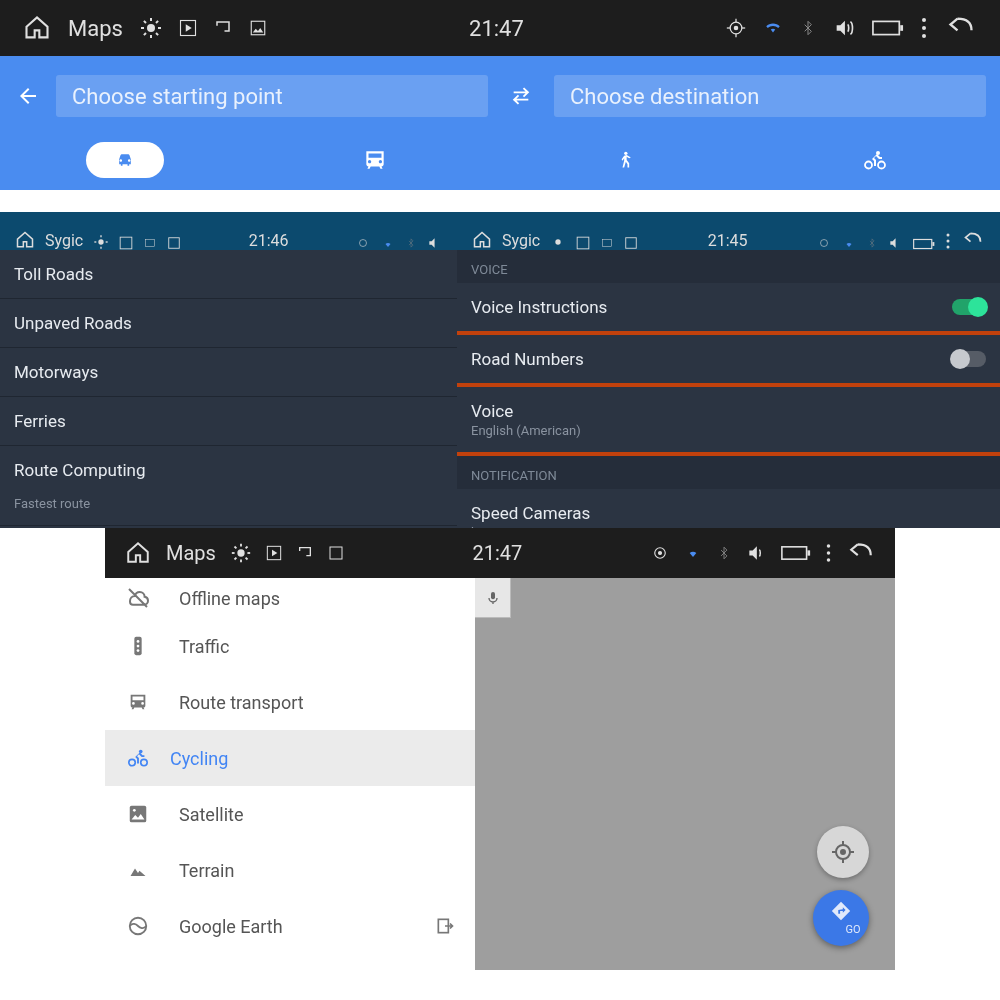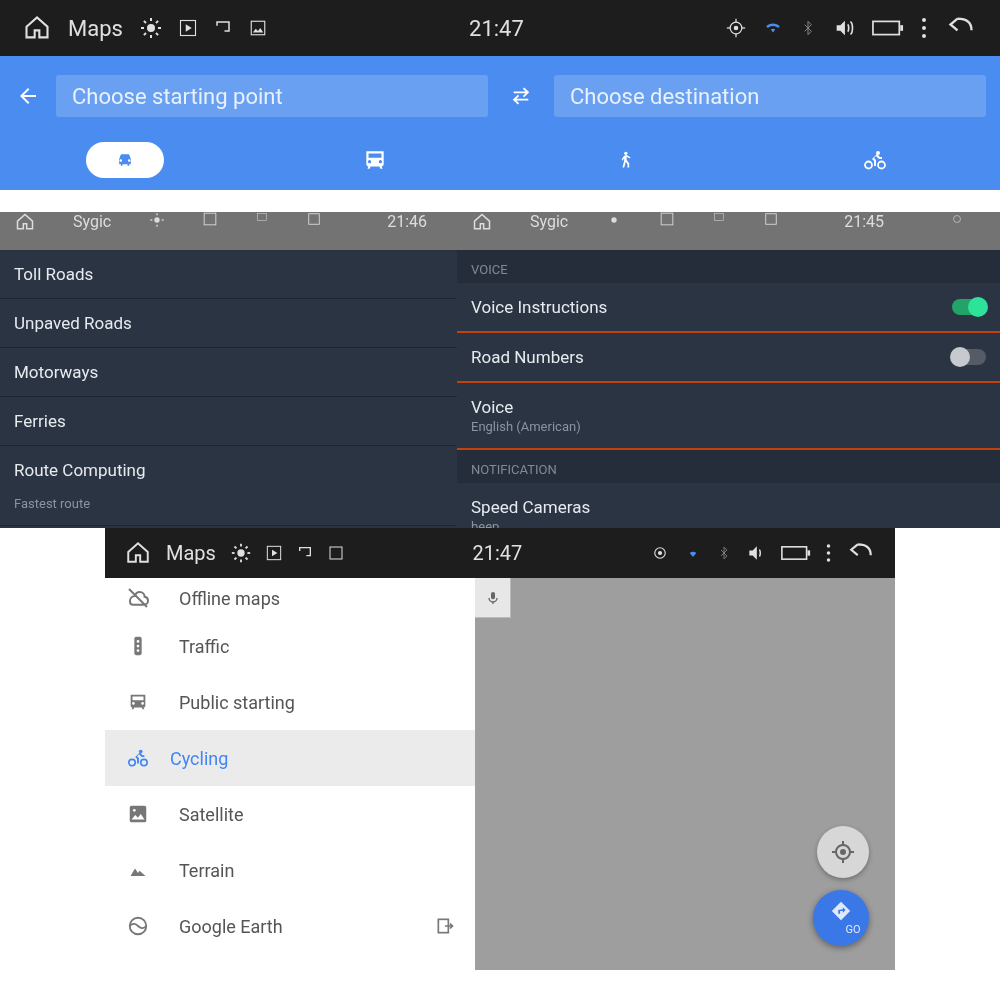--- a/index.html
+++ b/index.html
@@ -14,30 +14,30 @@
   .p1-inputs { display: flex; align-items: center; padding: 19px 14px; gap: 14px; }
   .p1-back { color: #fff; }
   .p1-field { flex: 1; background: rgba(255,255,255,0.18); border-radius: 3px; height: 42px; display: flex; align-items: center; padding: 0 16px; color: rgba(255,255,255,0.85); font-size: 22px; }
   .p1-swap { color: #fff; padding: 0 6px; }
   .p1-tabs { display: flex; padding: 6px 0 12px; }
   .p1-tab { flex: 1; display: flex; justify-content: center; align-items: center; }
   .p1-pill { background: #fff; border-radius: 22px; padding: 8px 26px; display: flex; align-items: center; justify-content: center; }
 
   
   .p2 { position: absolute; left: 0; top: 212px; width: 457px; height: 316px; background: #2b3442; color: #e7ebf0; }
-  .smallbar { height: 38px; background: #737373; display: flex; align-items: flex-start; color: #ddd; font-size: 16px; padding: 0 10px; gap: 28px; }
+  .smallbar { height: 38px; background: #0c4a6e; display: flex; align-items: flex-end; color: #ddd; font-size: 16px; padding: 0 10px; }
   .smallbar .gap { flex: 1; }
   .smallbar .ic { margin: 0 5px; display: inline-flex; align-items: center; }
   .p2-row { border-bottom: 1px solid #1f2631; padding: 14px 14px; font-size: 17px; }
   .p2-row .sub { font-size: 13px; color: #8a93a0; margin-top: 16px; }
 
   
   .p3 { position: absolute; left: 457px; top: 212px; width: 543px; height: 316px; background: #2b3442; color: #e7ebf0; }
   .p3-sect { font-size: 13px; color: #7f8a98; padding: 12px 14px 6px; background: #252d3a; }
-  .p3-row { border-bottom: 2px solid #c2410c; padding: 14px 14px; font-size: 17px; display: flex; align-items: center; }
+  .p3-row { border-bottom: 4px solid #c2410c; padding: 14px 14px; font-size: 17px; display: flex; align-items: center; }
   .p3-row .txtblock { flex: 1; }
   .p3-row .sub { font-size: 13px; color: #8a93a0; margin-top: 2px; }
   .toggle { width: 34px; height: 16px; border-radius: 8px; position: relative; }
   .toggle.on { background: #21a36a; }
   .toggle.on::after { content: ""; position: absolute; right: -2px; top: -2px; width: 20px; height: 20px; border-radius: 50%; background: #2de39a; }
   .toggle.off { background: #565c66; }
   .toggle.off::after { content: ""; position: absolute; left: -2px; top: -2px; width: 20px; height: 20px; border-radius: 50%; background: #c6c9ce; }
 
   
   .p4 { position: absolute; left: 105px; top: 528px; width: 790px; height: 442px; background: #737373; display: flex; box-shadow: none; }
@@ -481,21 +481,21 @@
             </svg>
           </span>
         <span>Traffic</span>
       </div>
       <div class="p4-item">
         <span class="p4-ic">
             <svg width="22" height="24" viewBox="0 0 24 24">
               <path d="M4 4h16v12c0 1.1-.9 2-2 2l1 2h-2l-1-2H8l-1 2H5l1-2c-1.1 0-2-.9-2-2zm2 2v4h12V6zm1 9a1.5 1.5 0 100-3 1.5 1.5 0 000 3zm10 0a1.5 1.5 0 100-3 1.5 1.5 0 000 3z"></path>
             </svg>
           </span>
-        <span>Public starting</span>
+        <span>Route transport</span>
       </div>
       <div class="p4-item sel">
         <span class="p4-ic">
             <svg width="26" height="22" viewBox="0 0 24 24">
               <circle cx="5.5" cy="17" r="3.5" fill="none" stroke="#4285f4" stroke-width="1.8"></circle>
               <circle cx="18.5" cy="17" r="3.5" fill="none" stroke="#4285f4" stroke-width="1.8"></circle>
               <circle cx="15" cy="5" r="2" fill="#4285f4"></circle>
               <path d="M12 8l-3 3 2 2v5h2v-6l-2-2 2-2 3 3h3V9h-2l-3-3z" fill="#4285f4"></path>
             </svg>
           </span>

